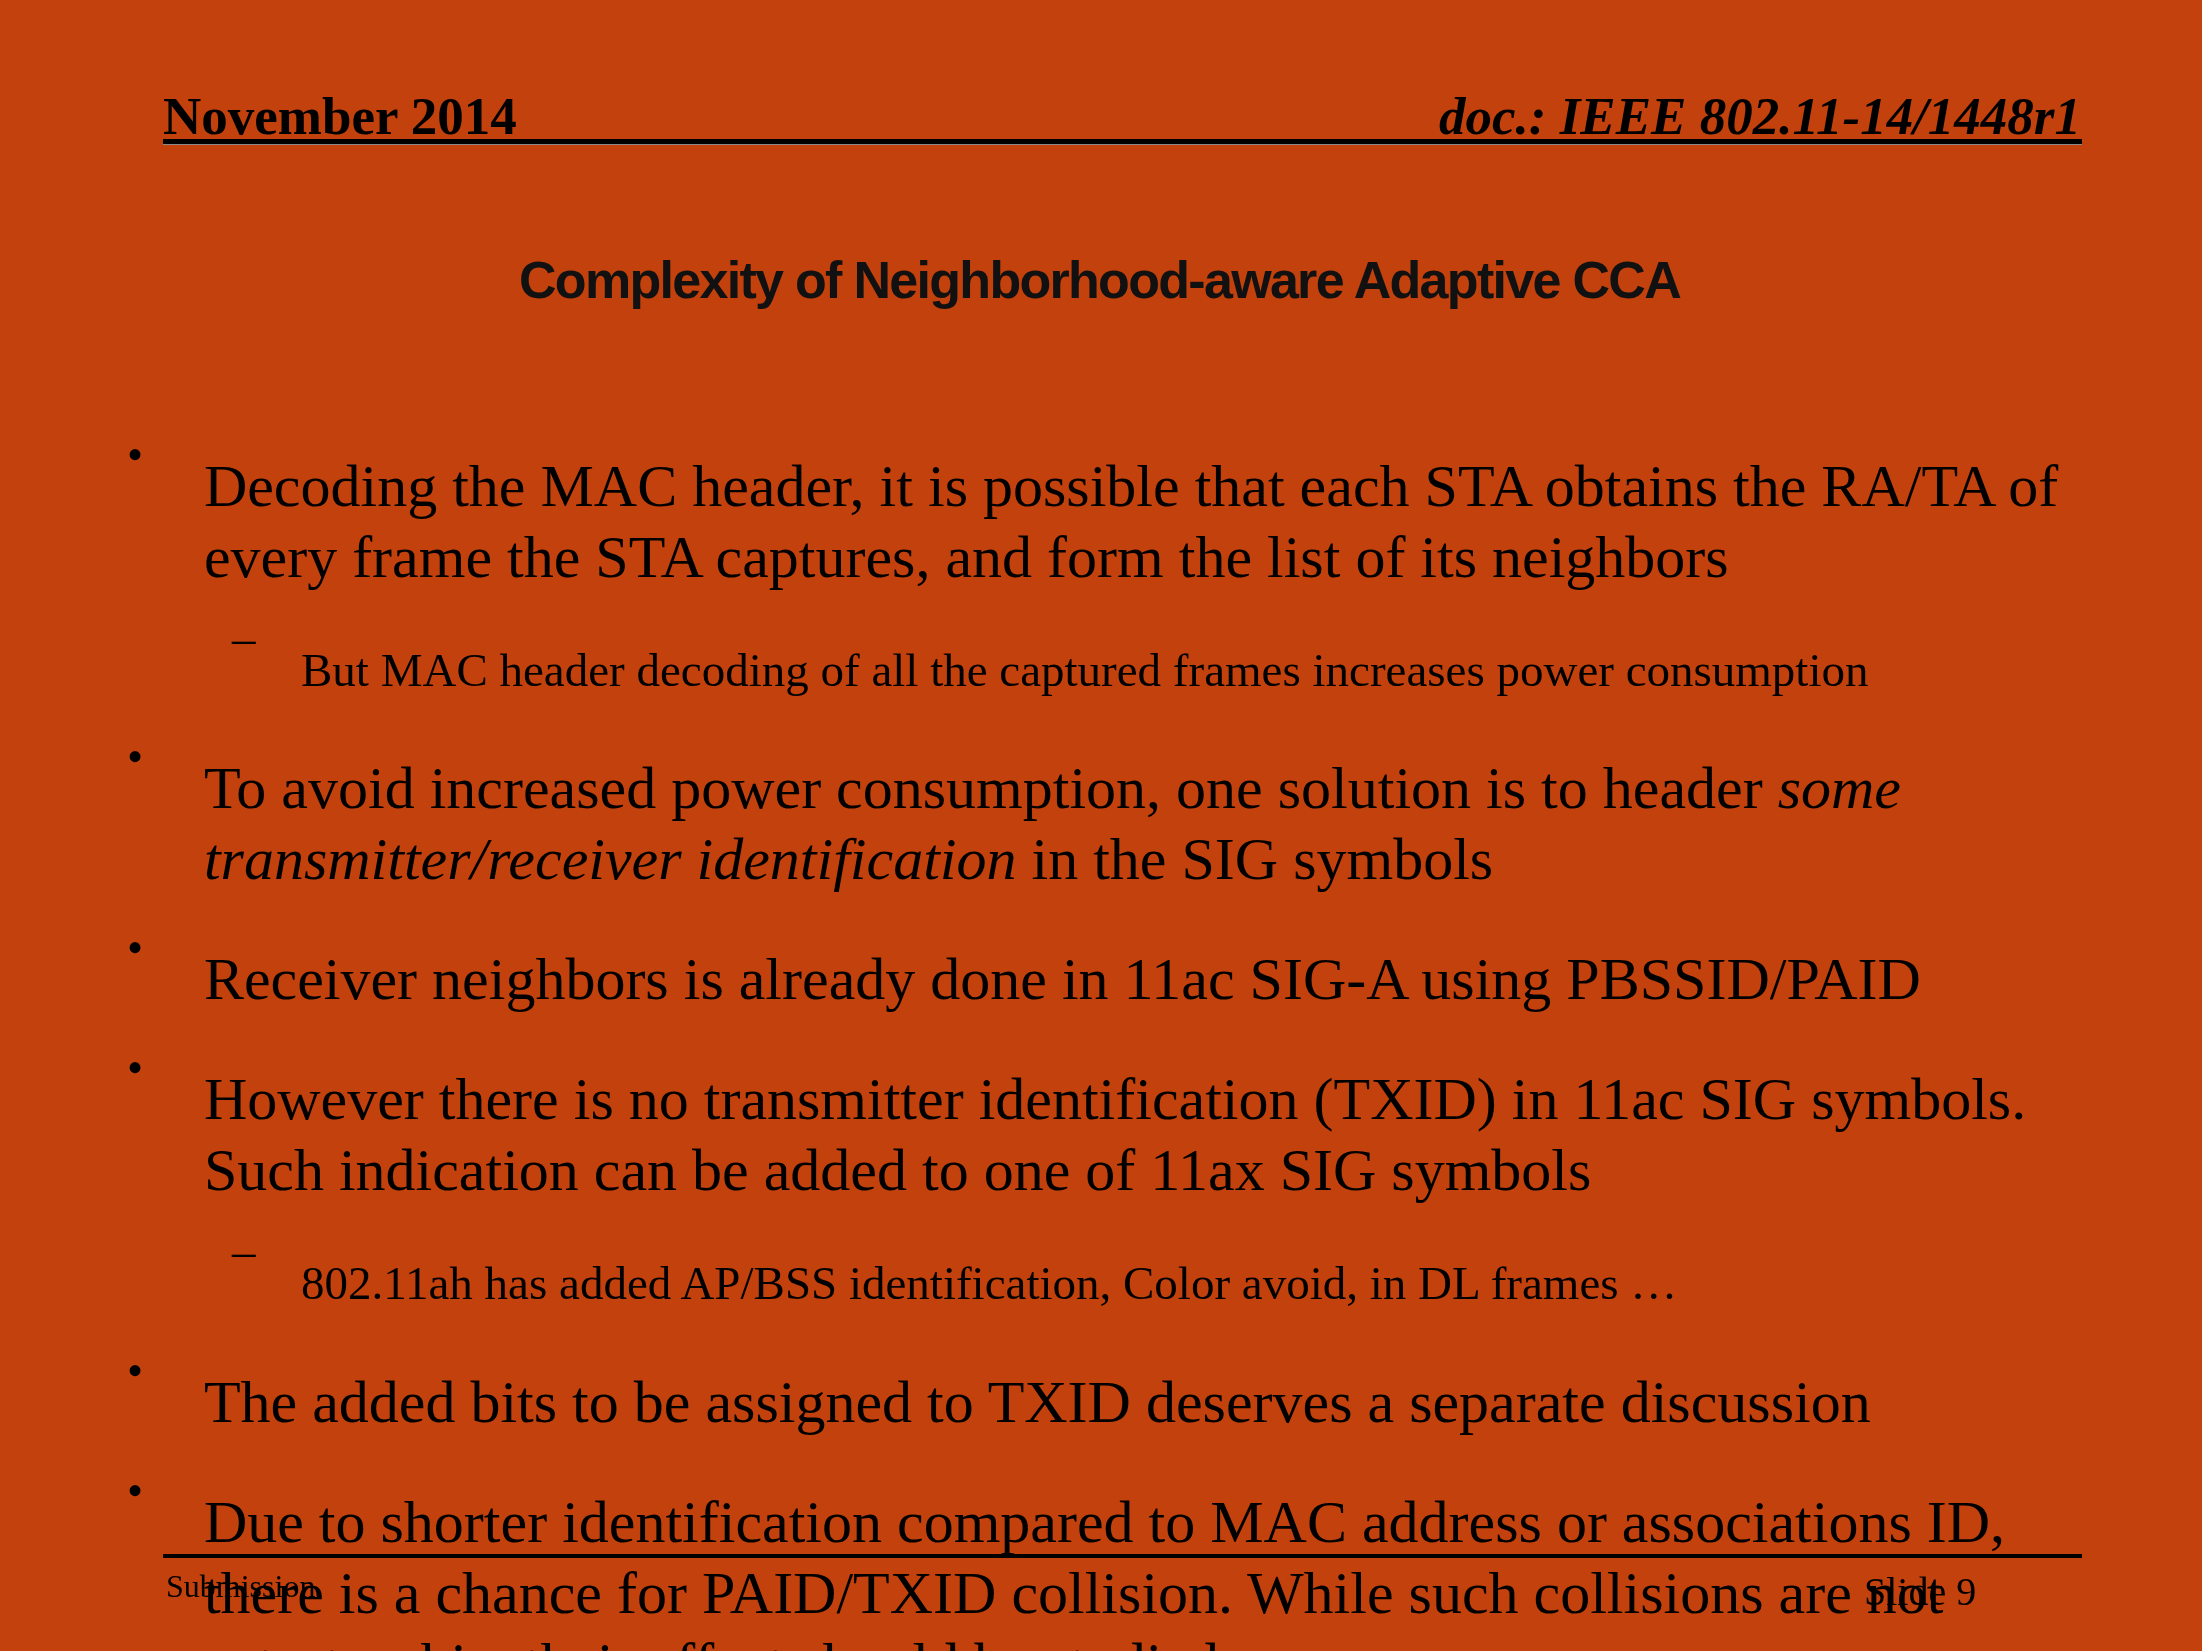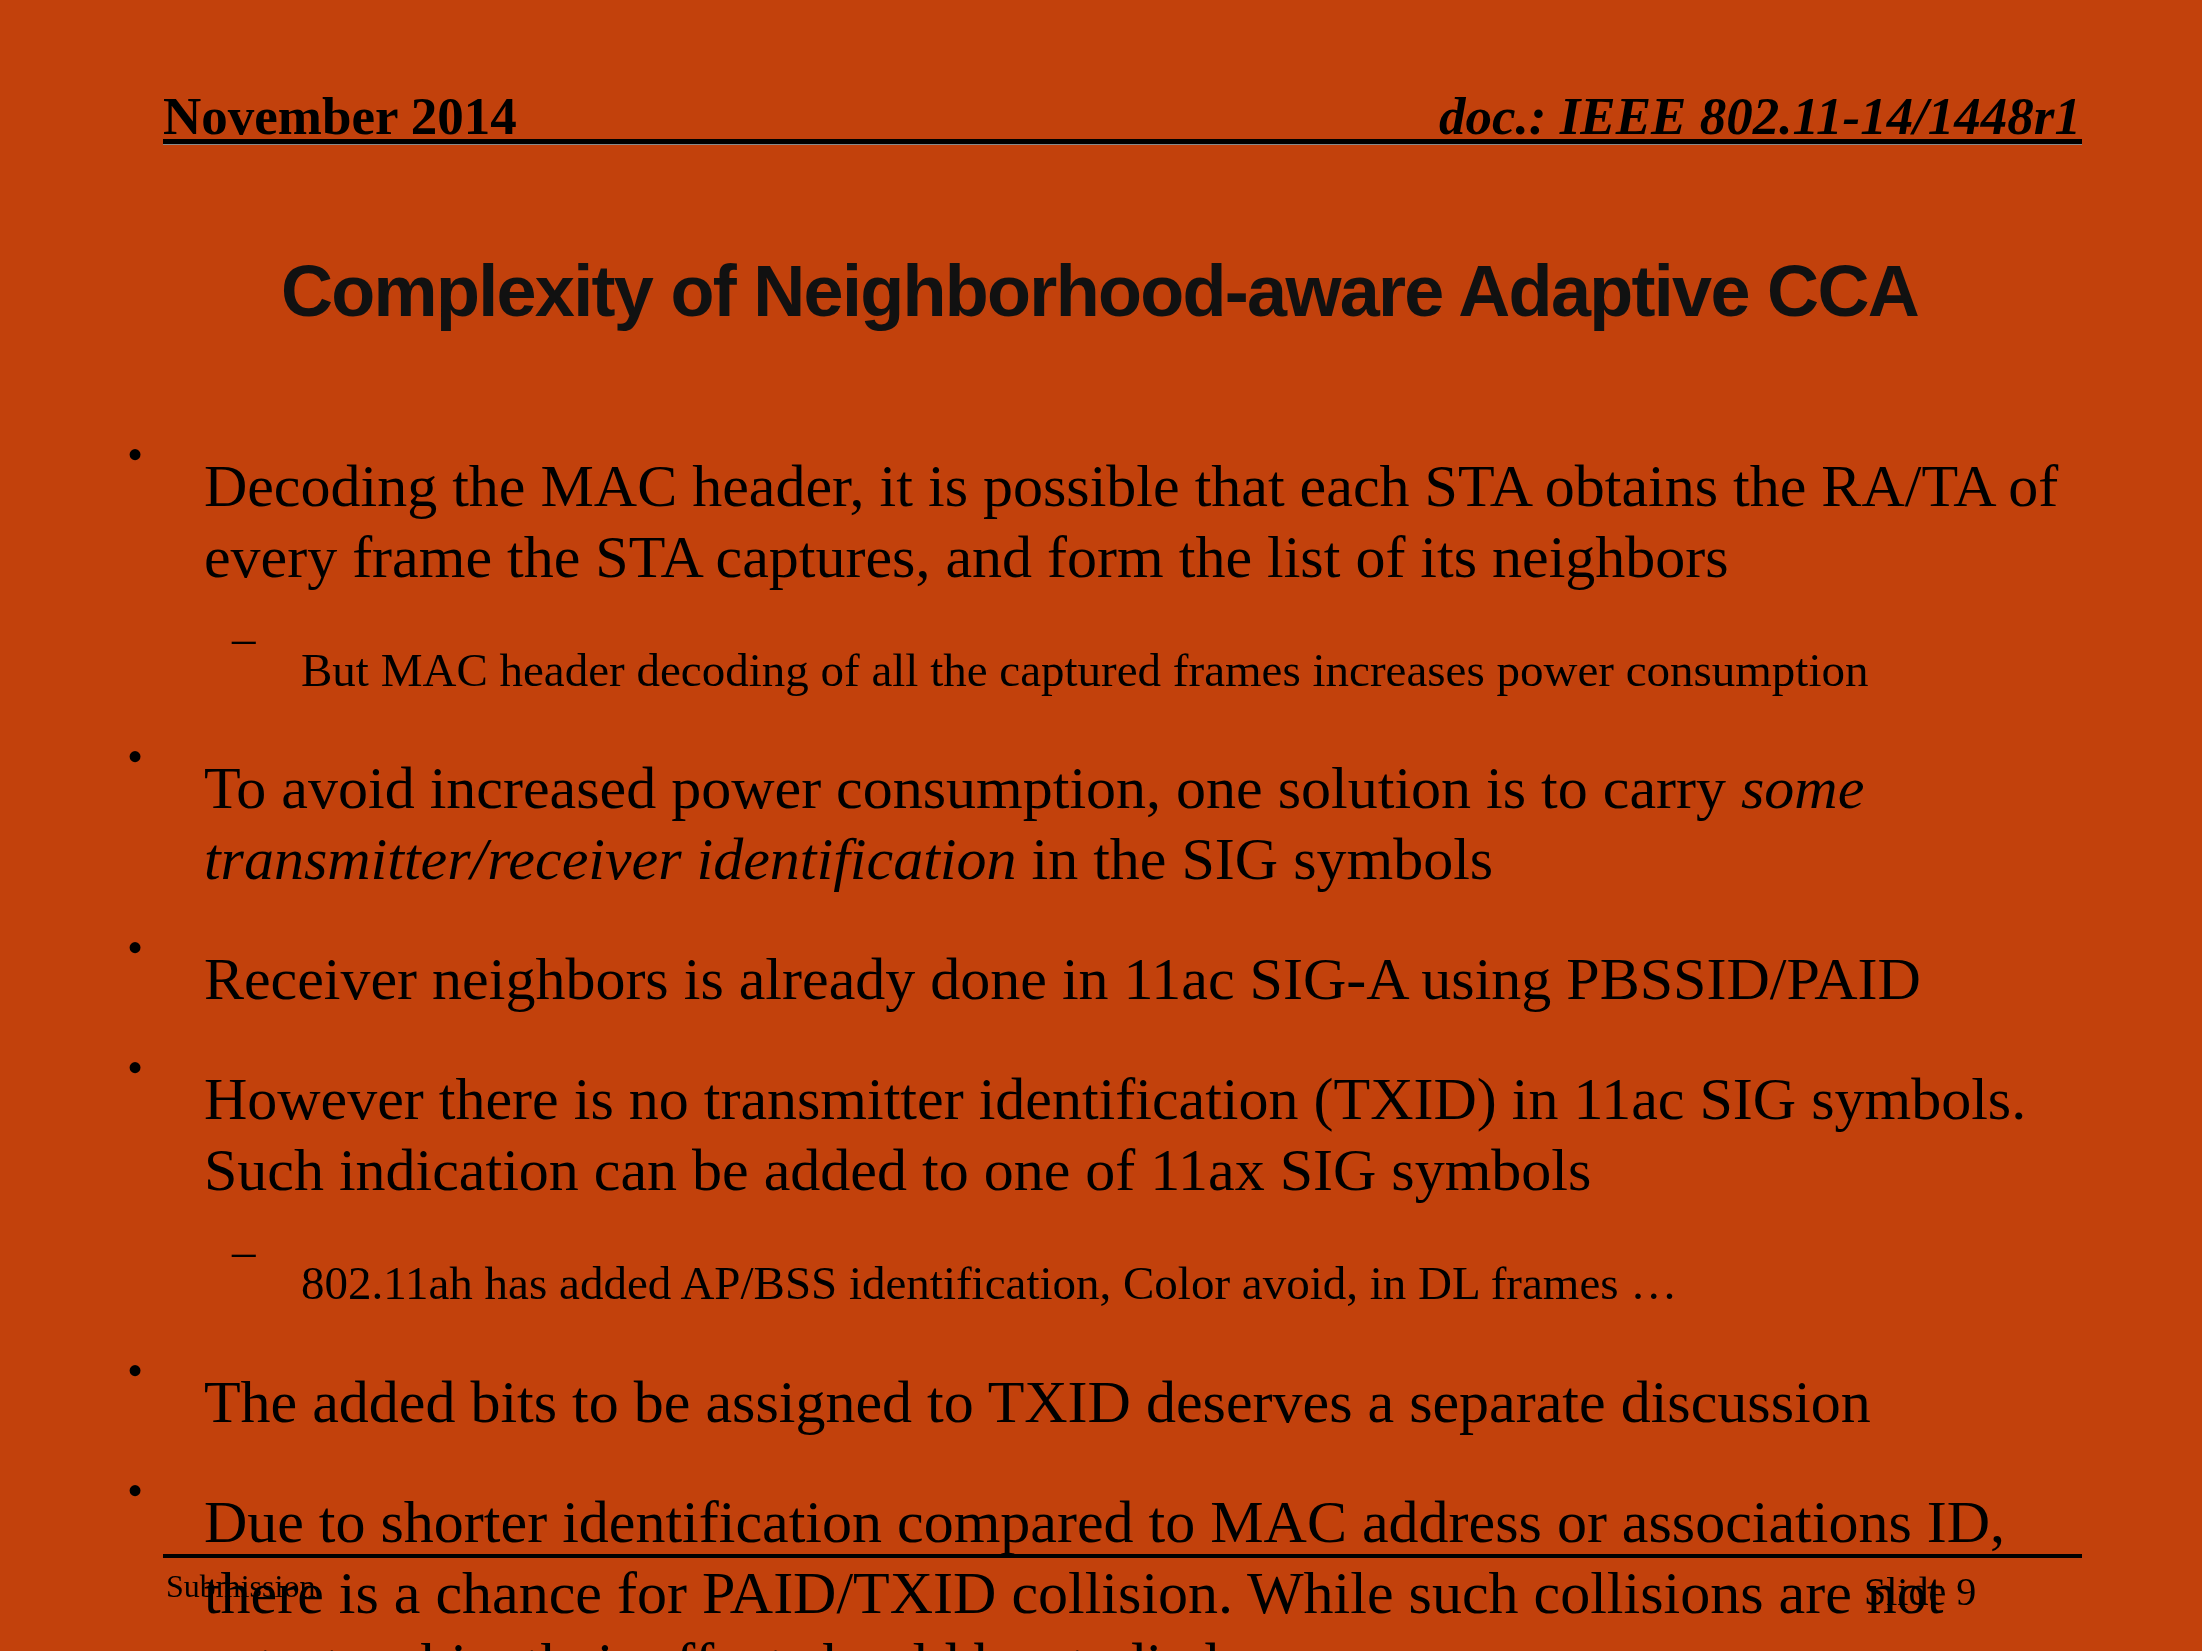--- a/index.html
+++ b/index.html
@@ -23,21 +23,21 @@
   }
   .hdr-rule{
     position:absolute;left:163px;top:139px;width:1919px;height:5.2px;
     background:#000000;border-bottom:1.7px solid #8a8a8a;
   }
   
   .title{
     position:absolute;left:0;top:250px;width:2199px;
     margin:0;text-align:center;
     font-family:"Liberation Sans", sans-serif;
-    font-weight:bold;font-size:72px;letter-spacing:-1.7px;
+    font-weight:bold;font-size:52px;letter-spacing:-1.7px;
     color:#111111;
   }
   
   .body{
     position:absolute;left:120px;top:419px;width:2005px;
   }
   .row{display:flex;align-items:flex-start;}
   .lvl1{
     font-size:60px;line-height:71px;margin-bottom:17px;
   }
@@ -83,21 +83,21 @@
       <span class="txt">Decoding the MAC header, it is possible that each STA obtains the RA/TA of every frame the STA captures, and form the list of its neighbors</span>
     </div>
 
     <div class="row lvl2">
       <span class="marker">–</span>
       <span class="txt">But MAC header decoding of all the captured frames increases power consumption</span>
     </div>
 
     <div class="row lvl1">
       <span class="marker">•</span>
-      <span class="txt"><span>To avoid increased power consumption, one solution is to carry </span><span class="italic">some transmitter/receiver identification</span><span> in the SIG symbols</span></span>
+      <span class="txt"><span>To avoid increased power consumption, one solution is to header </span><span class="italic">some transmitter/receiver identification</span><span> in the SIG symbols</span></span>
     </div>
 
     <div class="row lvl1">
       <span class="marker">•</span>
       <span class="txt">Receiver neighbors is already done in 11ac SIG-A using PBSSID/PAID</span>
     </div>
 
     <div class="row lvl1">
       <span class="marker">•</span>
       <span class="txt">However there is no transmitter identification (TXID) in 11ac SIG symbols. Such indication can be added to one of 11ax SIG symbols</span>

